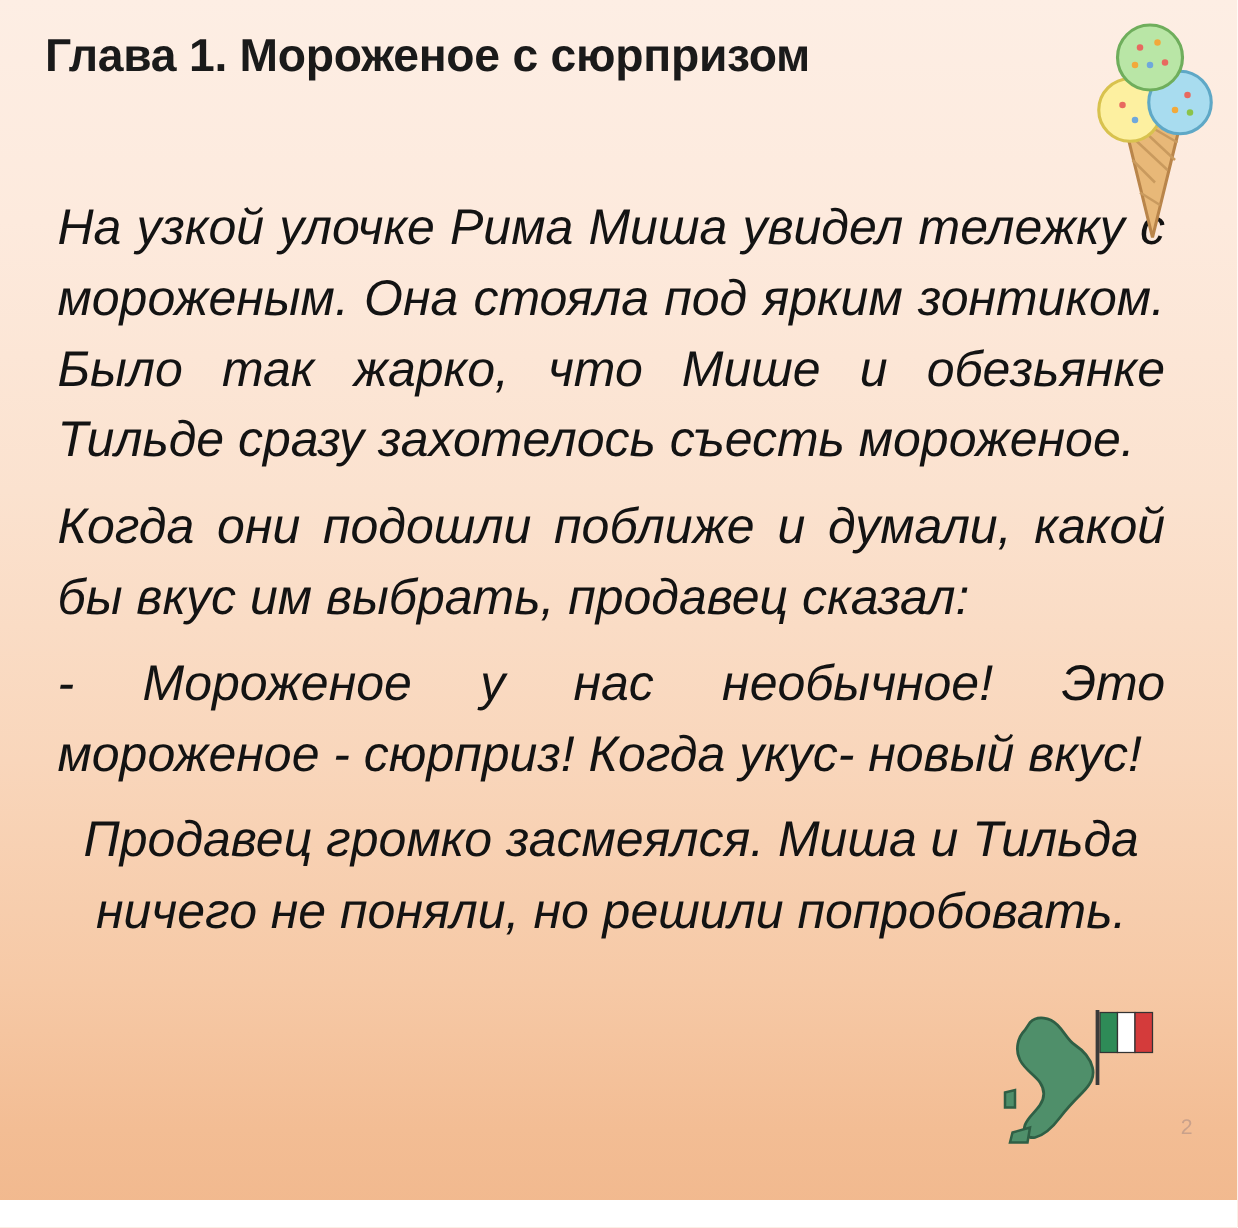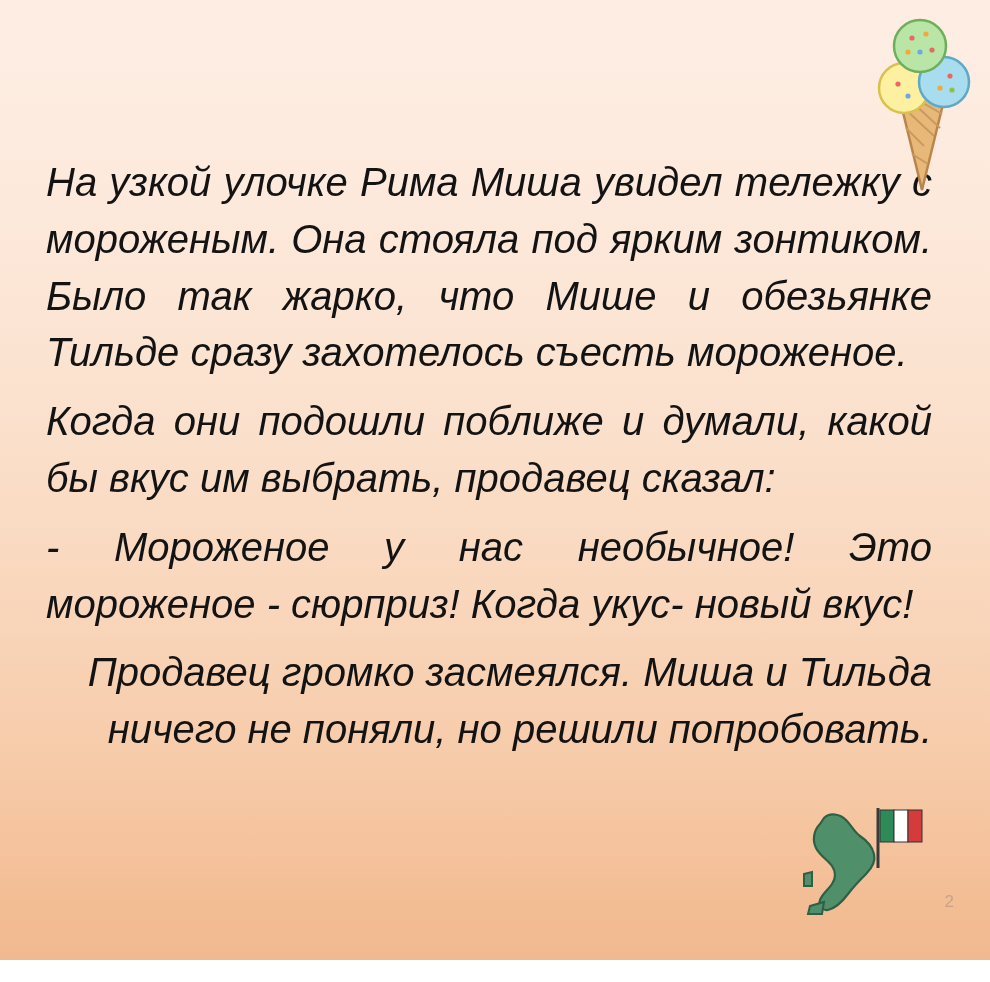--- a/index.html
+++ b/index.html
@@ -64,21 +64,21 @@
     text-align: justify;
     text-justify: inter-word;
   }
   .body-text p {
     margin: 12px;
     padding: 0;
     text-align: justify;
     font-style: italic;
   }
   .body-text p:last-child {
-    text-align: right;
+    text-align: center;
   }
 
   
   .icecream {
     position: absolute;
     right: 8px;
     top: 4px;
     width: 120px;
     height: 190px;
   }
@@ -99,20 +99,21 @@
     font-size: 17px;
     color: #c9a18b;
   }
 </style>
 </head>
 <body>
 
 <div class="slide">
   <div class="slide-inner">
 
+    <div class="title">Глава 1. Мороженое с сюрпризом</div>
 
     <div class="body-text">
       <p>На узкой улочке Рима Миша увидел тележку с мороженым. Она стояла под ярким зонтиком. Было так жарко, что Мише и обезьянке Тильде сразу захотелось съесть мороженое.</p>
       <p>Когда они подошли поближе и думали, какой бы вкус им выбрать, продавец сказал:</p>
       <p>- Мороженое у нас необычное! Это мороженое - сюрприз! Когда укус- новый вкус!</p>
       <p>Продавец громко засмеялся. Миша и Тильда ничего не поняли, но решили попробовать.</p>
     </div>
 
     <div class="icecream">
       <svg width="120" height="190" viewBox="0 0 120 190" xmlns="http://www.w3.org/2000/svg">

